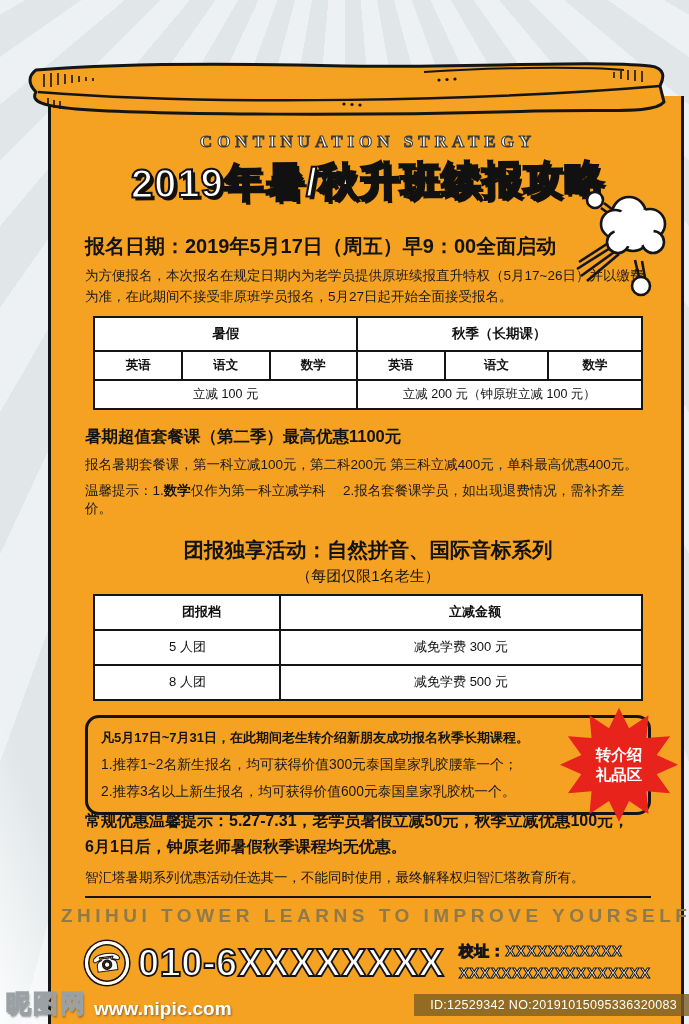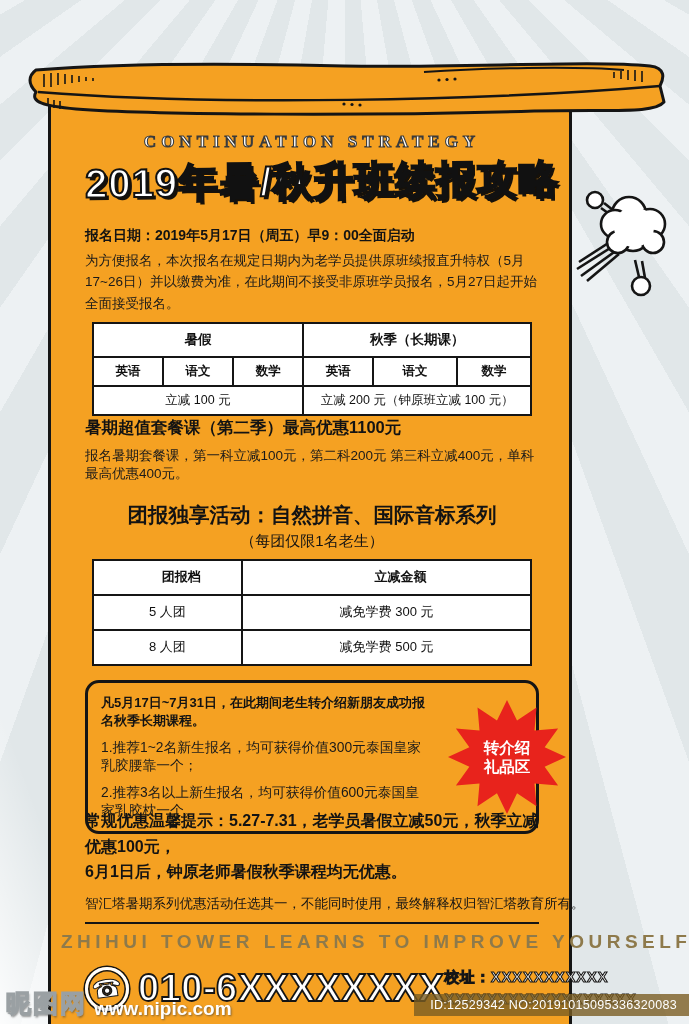--- a/index.html
+++ b/index.html
@@ -6,48 +6,48 @@
   .stage{
     position:relative; width:689px; height:1024px; margin:0 auto; overflow:hidden;
     font-family:"Liberation Sans", sans-serif;
     background:#e4e9eb;
     background-image:repeating-conic-gradient(from -40deg at 50% -18%, #edf1f3 0deg 5deg, #e1e7e9 5deg 10deg);
   }
   .sheen{position:absolute;left:0;bottom:0;width:90px;height:330px;pointer-events:none;
     background:linear-gradient(70deg, rgba(255,255,255,.9), rgba(255,255,255,0) 55%);}
   
   .poster{
-    position:absolute; left:48px; top:96px; width:524px; height:928px;
+    position:absolute; left:48px; top:96px; width:636px; height:928px;
     background:#F5A122; border-left:3px solid #151515; border-right:3px solid #151515;
     box-sizing:border-box; padding:36px 30px 0 34px;
   }
   .scroll-top{position:absolute; left:14px; top:54px; width:662px; height:76px; z-index:4;}
   .cloud{position:absolute; right:6px; top:182px; width:112px; height:118px; z-index:3;}
   
   .center{text-align:center;}
   .eyebrow{font-family:"Liberation Serif", serif; font-weight:bold; font-size:17px;
     letter-spacing:5px; color:#fdfdfd; -webkit-text-stroke:1.1px #3a3a3a;}
   .big-title{font-size:40px; font-weight:bold; letter-spacing:1px; margin-top:2px;
     color:#fff; -webkit-text-stroke:2px #111; text-shadow:3px 3px 0 rgba(10,10,10,.95);
     transform:rotate(-0.6deg); white-space:nowrap;}
   .h-black{font-weight:bold; color:#131313;}
-  .signup-h{font-size:14px; margin-top:18px;}
+  .signup-h{font-size:20px; margin-top:24px;}
   .body-text{font-size:13.5px; color:#1a1a1a; line-height:1.58; margin-top:5px;}
   .sec-h1{font-size:22px; margin-top:12px;}
   
   table{border-collapse:collapse; background:#fff; width:97%; margin:8px auto 0;}
   td{border:2px solid #151515; text-align:center; color:#111; padding:0;}
   .t1 .r-group td{height:32px; font-weight:bold; font-size:13.5px;}
   .t1 .r-subj td{height:27px; font-weight:bold; font-size:12.5px;}
   .t1 .r-disc td{height:27px; font-size:12.5px;}
   .t1 .r-period td{height:25px; font-size:12px;}
   .t2 td{height:33px; font-size:13px;}
   .t2 .hdr td{font-weight:bold; font-size:13px;padding-left:28px;}
   
-  .pkg-h{font-size:16.5px; margin-top:1px;}
+  .pkg-h{font-size:16.5px; margin-top:16px;}
   .pkg-line{font-size:13.5px; color:#1a1a1a; margin-top:8px;}
   
   .grp-h{font-size:20.5px; margin-top:18px;}
   .grp-sub{font-size:15px; margin-top:3px; color:#131313;}
   
   .ref-box{position:relative; margin-top:14px; border:3px solid #151515; border-radius:14px;
     padding:11px 108px 11px 13px; box-sizing:border-box;}
   .ref-h{font-size:13px;}
   .ref-item{font-size:13.8px; color:#1a1a1a; margin-top:9px;}
   .starburst{position:absolute; right:-30px; top:50%; transform:translateY(-50%);
@@ -165,20 +165,21 @@
       </tr>
       <tr class="r-disc">
         <td colspan="3">立减 100 元</td>
         <td colspan="3">立减 200 元（钟原班立减 100 元）</td>
       </tr>
     </tbody>
       </table>
 
     <div class="h-black pkg-h">暑期超值套餐课（第二季）最高优惠1100元</div>
     <div class="pkg-line">报名暑期套餐课，第一科立减100元，第二科200元  第三科立减400元，单科最高优惠400元。</div>
+    <div class="pkg-line"><span>温馨提示：1.</span><span class="h-black">数学</span><span>仅作为第一科立减学科　 2.报名套餐课学员，如出现退费情况，需补齐差价。</span></div>
 
     <div class="center h-black grp-h">团报独享活动：自然拼音、国际音标系列</div>
     <div class="center grp-sub">（每团仅限1名老生）</div>
     <table class="t2">
       <tbody>
           <tr class="hdr">
         <td style="width:34%">团报档</td>
         <td>立减金额</td>
       </tr>
       <tr>

